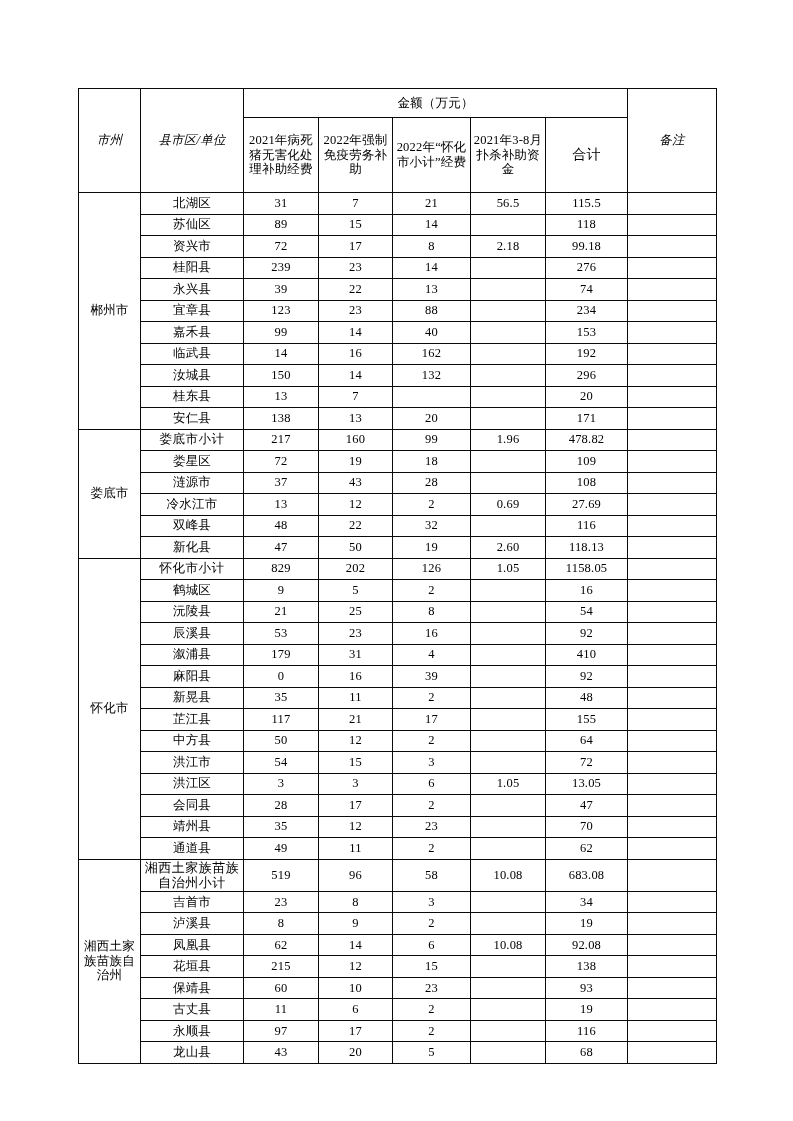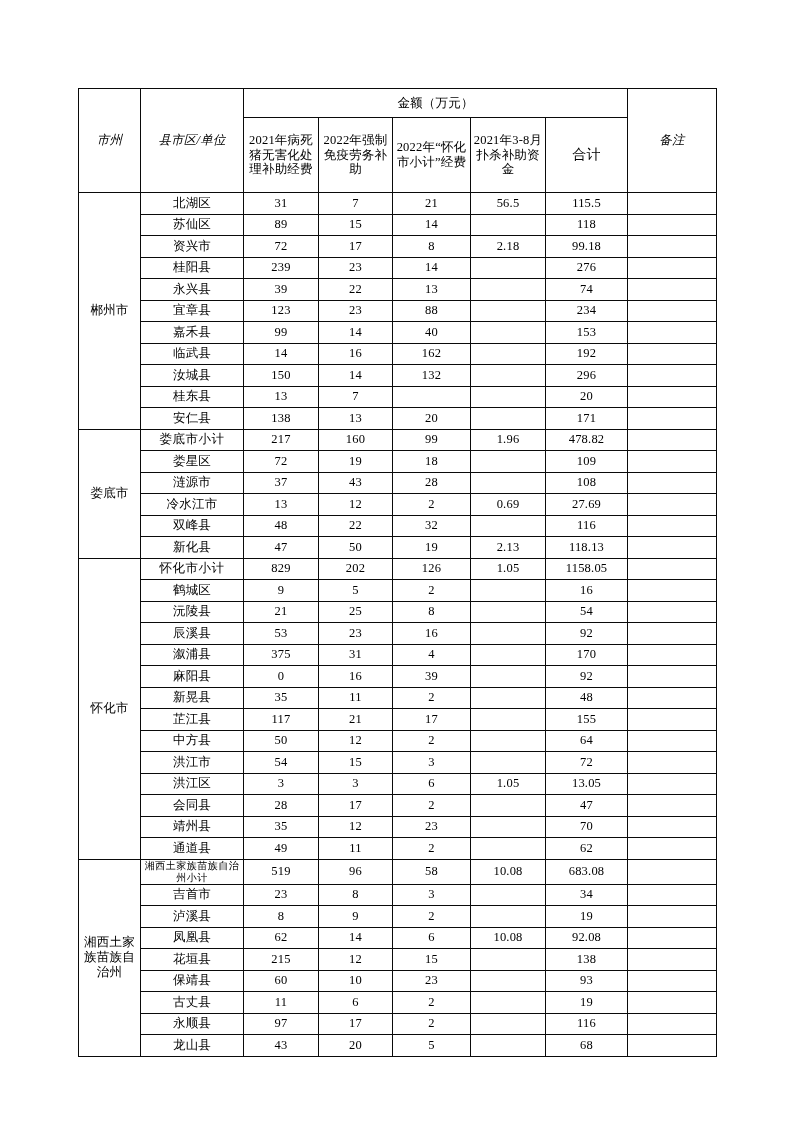--- a/index.html
+++ b/index.html
@@ -90,21 +90,21 @@
   }
   tr.subtotal td.unit,
   tr.subtotal td.num {
     font-weight: normal;
   }
   tr.subtotal td.unit {
     letter-spacing: 0.5px;
     line-height: 1.2;
   }
   tr.subtotal.twoline td.unit {
-    font-size: 10px;
+    font-size: 13px;
     letter-spacing: 0.5px;
   }
   td.remark { }
 </style>
 </head>
 <body>
 
 <div id="page">
   <table class="subsidy">
     <colgroup>
@@ -277,21 +277,21 @@
           <td class="num">32</td>
           <td class="num"></td>
           <td class="num">116</td>
           <td class="remark"></td>
         </tr>
         <tr>
           <td class="unit">新化县</td>
           <td class="num">47</td>
           <td class="num">50</td>
           <td class="num">19</td>
-          <td class="num">2.13</td>
+          <td class="num">2.60</td>
           <td class="num">118.13</td>
           <td class="remark"></td>
         </tr>
         <tr class="subtotal">
           <td class="region" rowspan="14">怀化市</td>
           <td class="unit">怀化市小计</td>
           <td class="num">829</td>
           <td class="num">202</td>
           <td class="num">126</td>
           <td class="num">1.05</td>
@@ -320,25 +320,25 @@
           <td class="unit">辰溪县</td>
           <td class="num">53</td>
           <td class="num">23</td>
           <td class="num">16</td>
           <td class="num"></td>
           <td class="num">92</td>
           <td class="remark"></td>
         </tr>
         <tr>
           <td class="unit">溆浦县</td>
-          <td class="num">375</td>
+          <td class="num">179</td>
           <td class="num">31</td>
           <td class="num">4</td>
           <td class="num"></td>
-          <td class="num">170</td>
+          <td class="num">410</td>
           <td class="remark"></td>
         </tr>
         <tr>
           <td class="unit">麻阳县</td>
           <td class="num">0</td>
           <td class="num">16</td>
           <td class="num">39</td>
           <td class="num"></td>
           <td class="num">92</td>
           <td class="remark"></td>

